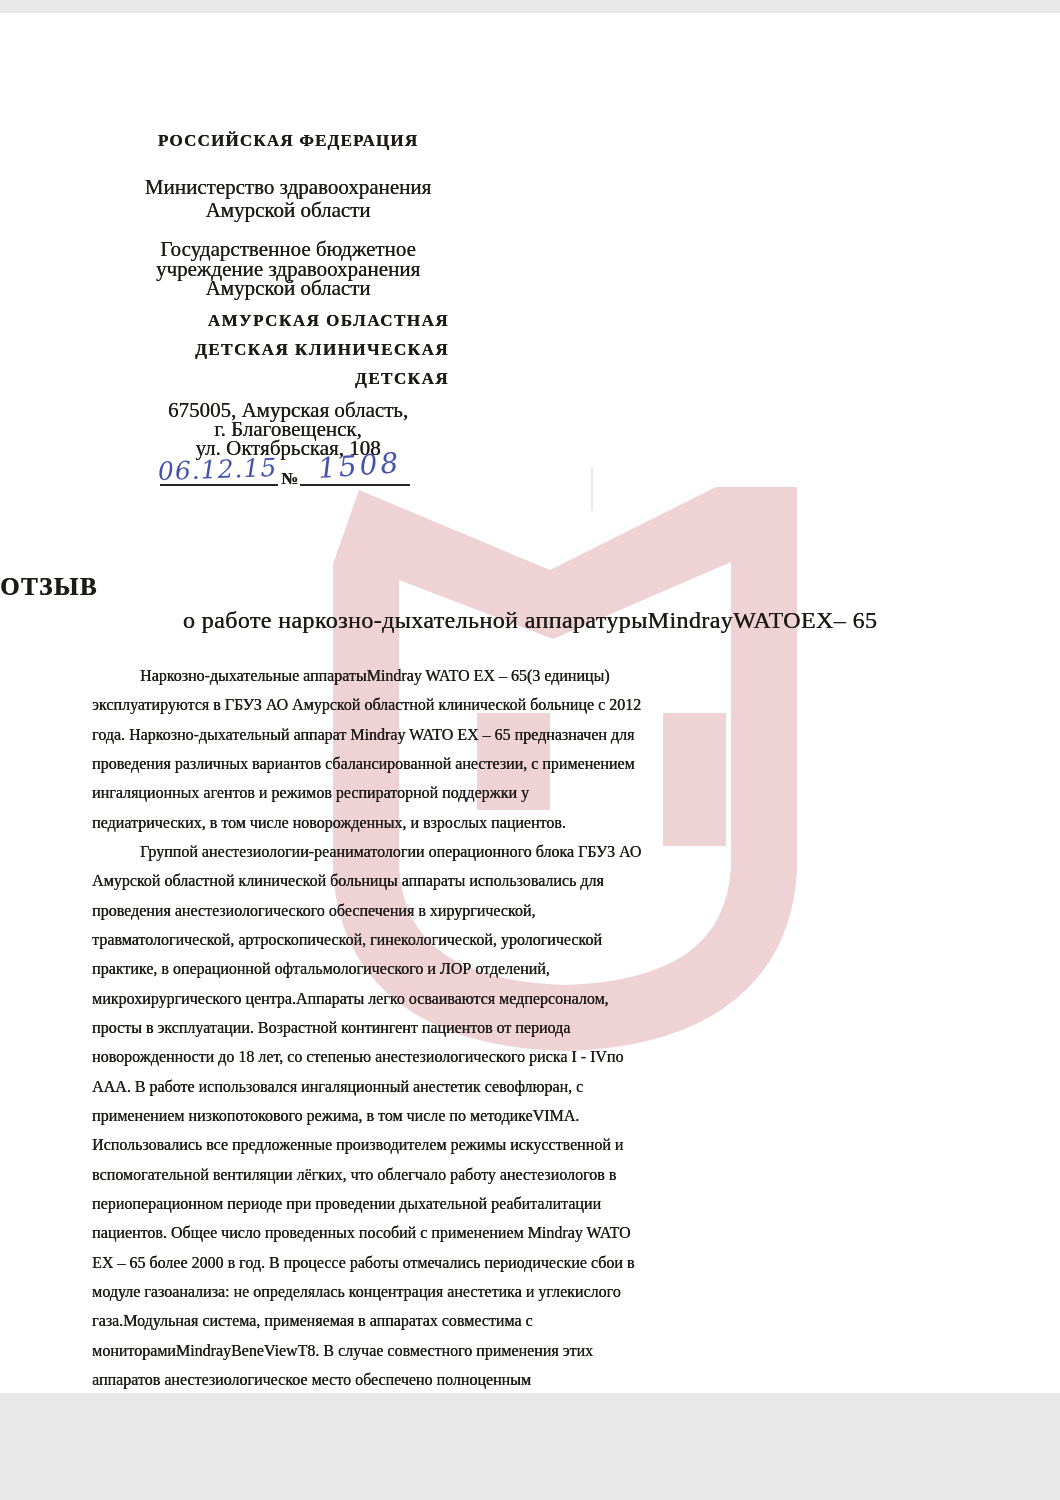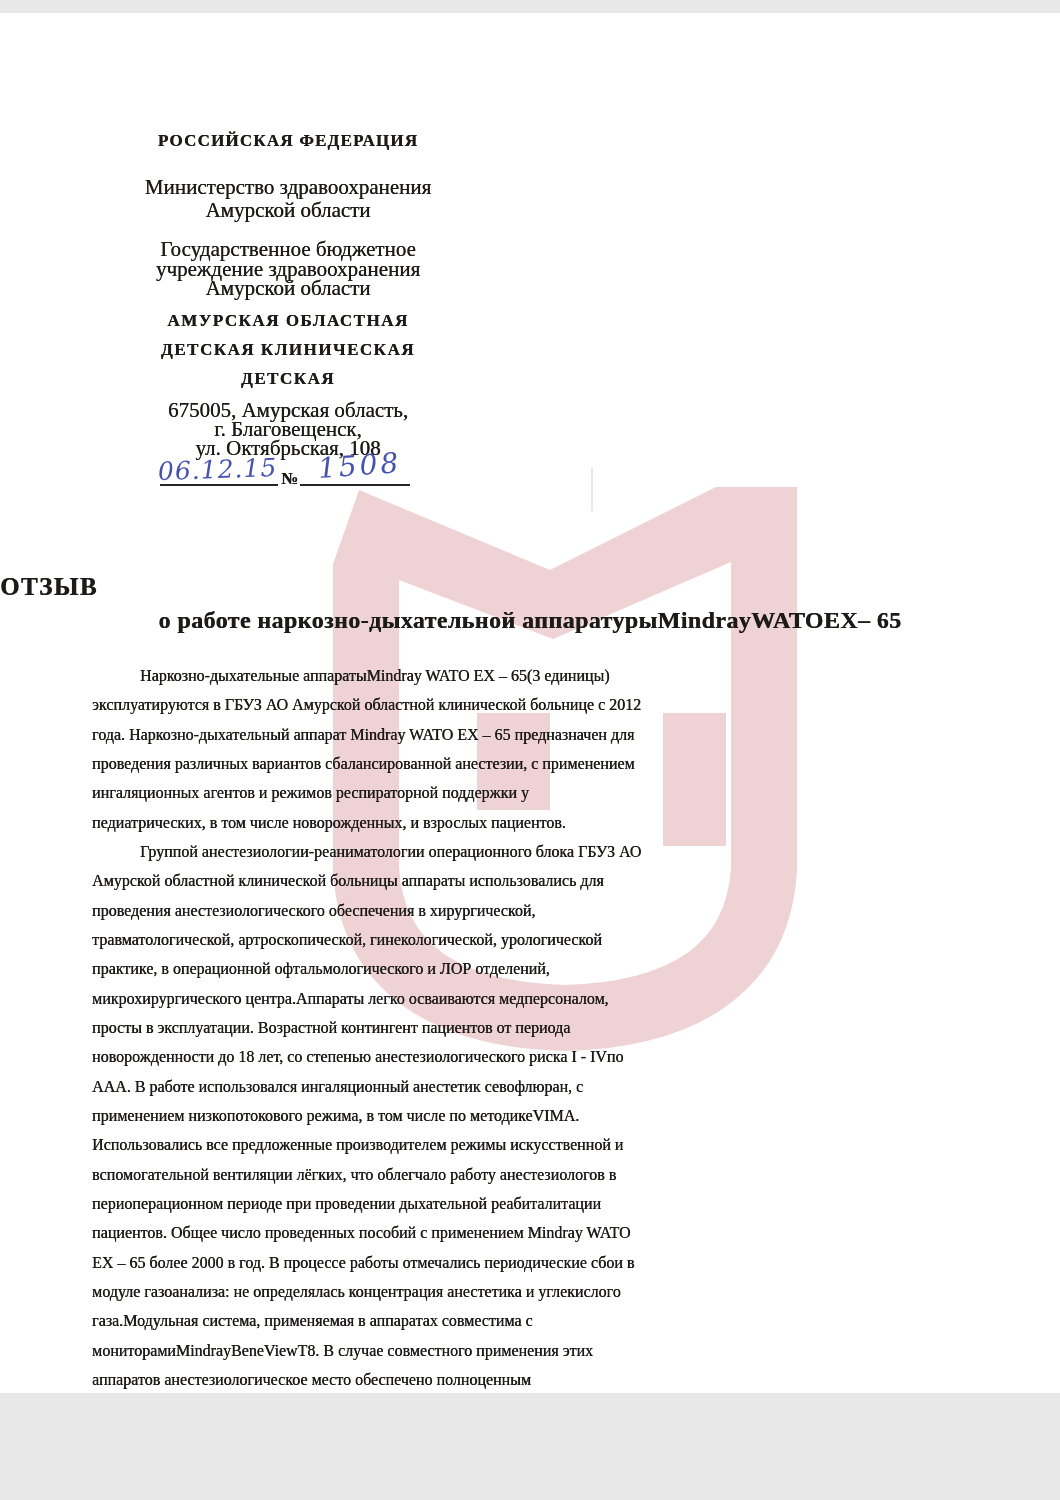--- a/index.html
+++ b/index.html
@@ -10,30 +10,30 @@
     color:#1d1b18;
   }
   
   #wm{position:absolute;left:0;top:0;z-index:0;}
   
   .lh{position:absolute;left:127px;top:0;width:322px;z-index:2;}
   .lh-line{position:absolute;left:0;width:100%;text-align:center;white-space:nowrap;
            text-shadow:0.3px 0 currentColor;}
   .lh-country{font-size:17px;font-weight:bold;letter-spacing:1.2px;}
   .lh-small{font-size:21px;}
-  .lh-hosp{font-size:17px;font-weight:bold;letter-spacing:1.5px;}
+  .lh-hosp{font-size:17px;font-weight:bold;letter-spacing:1.5px;text-align:right;}
   
   .hand{position:absolute;z-index:3;color:#4553ae;
         font-family:"DejaVu Serif",serif;font-style:italic;white-space:nowrap;}
   .num-sign{position:absolute;z-index:2;font-size:17px;font-weight:bold;text-shadow:0.3px 0 currentColor;}
   .rule{position:absolute;height:2px;background:#262624;z-index:2;}
   
   .doc-title{position:absolute;left:0;width:100%;text-align:left;font-weight:bold;
              font-size:25px;letter-spacing:1.5px;z-index:2;text-shadow:0.4px 0 currentColor;white-space:nowrap;}
-  .doc-subtitle{position:absolute;left:0;width:100%;text-align:center;font-weight:bold;
+  .doc-subtitle{position:absolute;left:0;width:100%;text-align:center;font-weight:normal;
              font-size:24px;letter-spacing:0.4px;z-index:2;text-shadow:0.4px 0 currentColor;white-space:nowrap;}
   
   .bline{position:absolute;left:92px;font-size:16px;line-height:29px;white-space:nowrap;
          z-index:2;text-shadow:0.35px 0 currentColor;}
   .indent{padding-left:48px;}
   
   .artifact-vline{position:absolute;left:591px;top:455px;width:2px;height:43px;
                   background:#d9d9d9;opacity:.6;z-index:1;}
 </style>
 </head>

